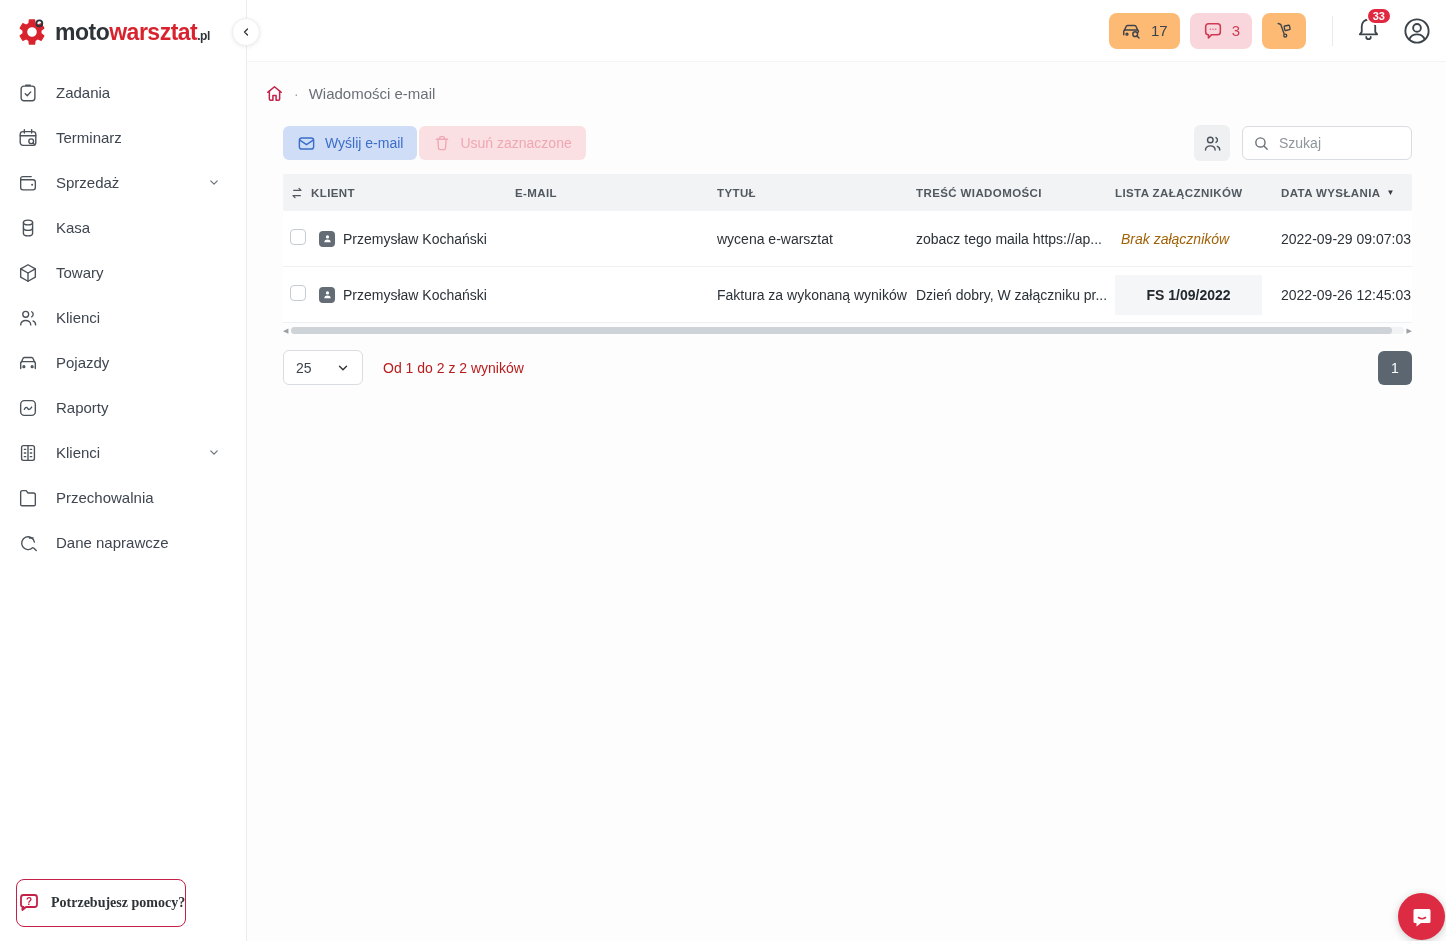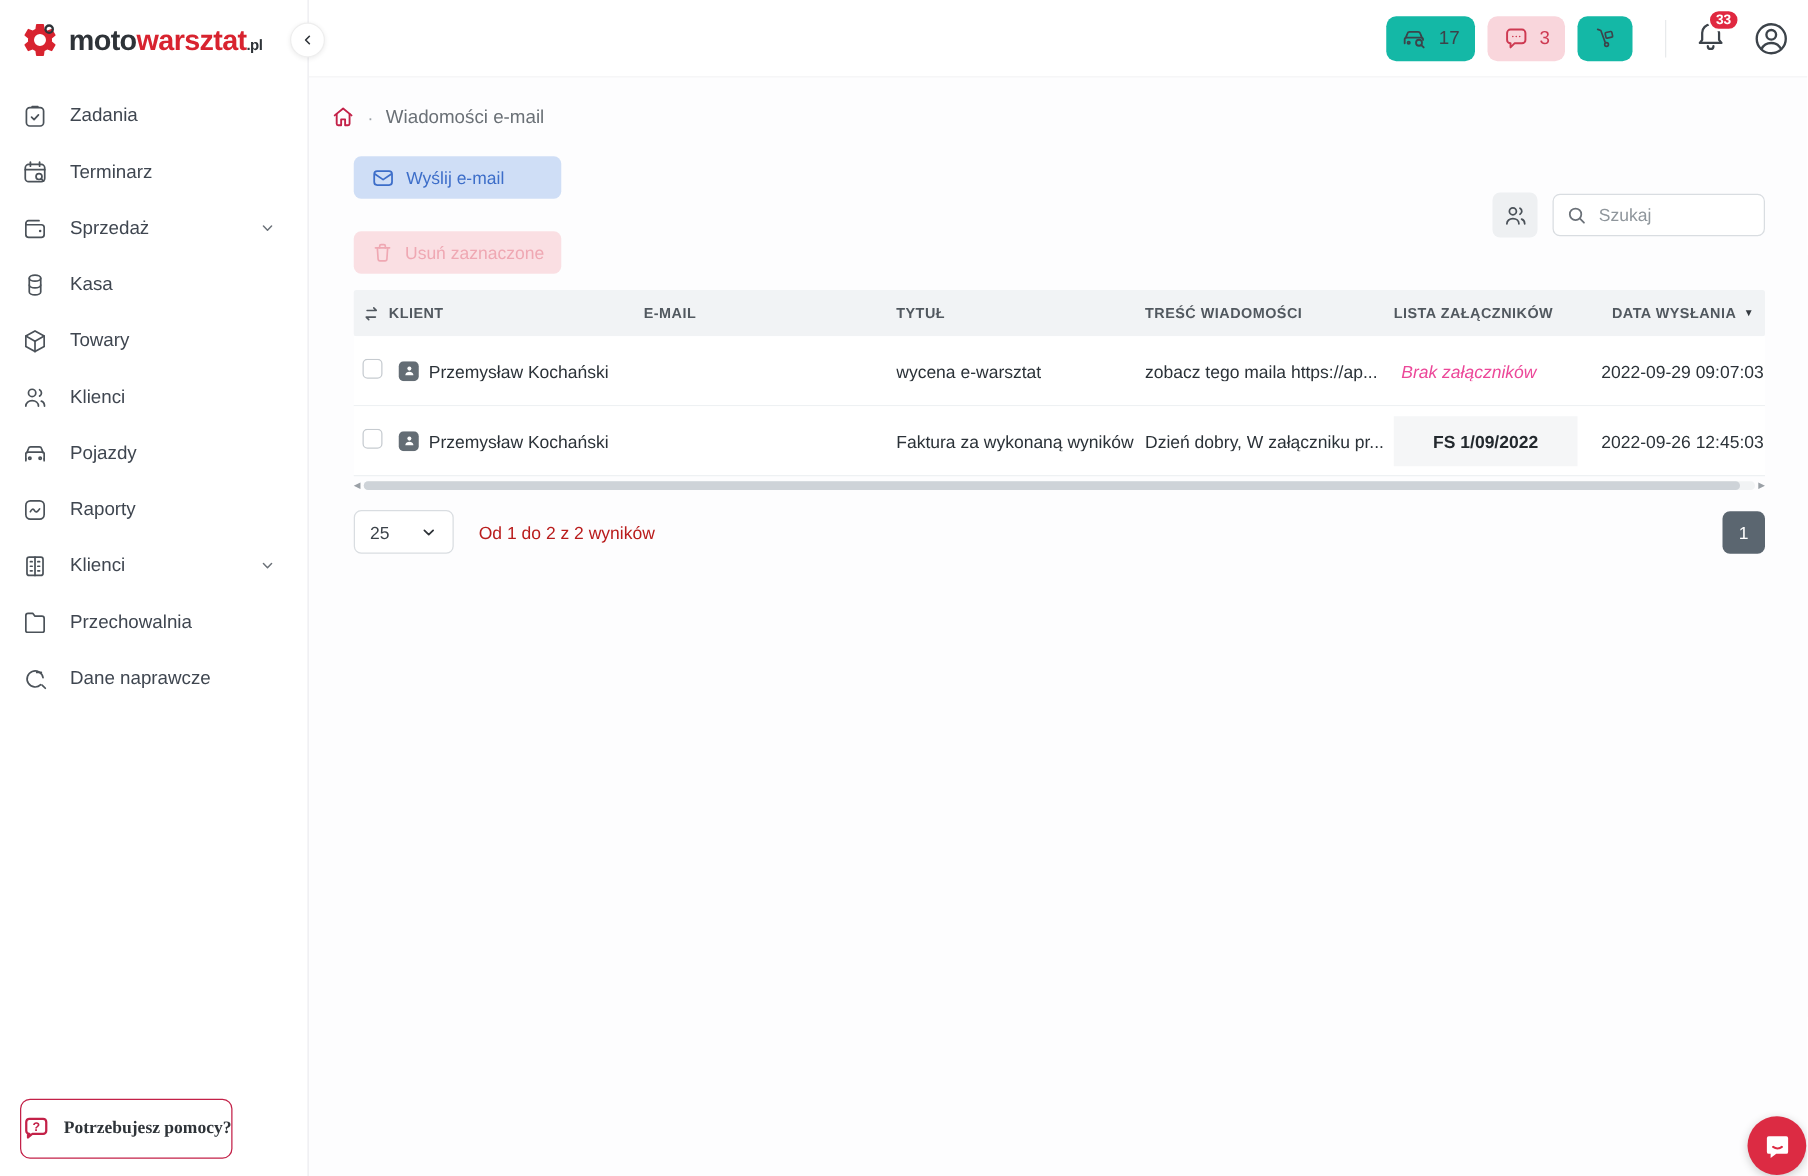--- a/index.html
+++ b/index.html
@@ -34,36 +34,36 @@
   .tecrmi-mark { position:relative; width:20px; height:18px; }
   .tecrmi-mark .big { position:absolute; left:0; bottom:0; width:15px; height:15px; background:#b9bec2; }
   .tecrmi-mark .small { position:absolute; right:0; top:0; width:6px; height:6px; background:#cfd3d6; }
   .betis { color:#9aa1a8; font-size:20px; font-weight:bold; letter-spacing:1px; }
   .betis sup { font-size:9px; }
 
   
   .main { flex:1; display:flex; flex-direction:column; background:#fdfdfe; }
   .topbar { height:62px; background:#fff; border-bottom:1px solid #f3f4f5; display:flex;
     align-items:center; justify-content:flex-end; padding-right:14px; gap:10px; }
-  .tb-btn { height:36px; border-radius:8px; background:#14b8a6; border:none; display:flex;
+  .tb-btn { height:36px; border-radius:8px; background:#fdba74; border:none; display:flex;
     align-items:center; gap:8px; padding:0 12px; font-size:15px; color:#3c434a; cursor:pointer; }
   .tb-btn.pink { background:#f9d6dc; color:#ce3a52; }
   .tb-divider { width:1px; height:30px; background:#e8eaec; margin:0 12px 0 16px; }
   .bell-wrap { position:relative; margin-right:10px; cursor:pointer; }
   .bell-badge { position:absolute; top:-8px; right:-10px; background:#e02840; color:#fff;
     font-size:11px; font-weight:bold; padding:1px 5px; border-radius:9px; border:2px solid #fff; }
   .avatar-btn { background:none; border:none; cursor:pointer; display:flex; }
 
   .breadcrumb { display:flex; align-items:center; gap:10px; margin:22px 0 0 18px; }
   .crumb-sep { color:#9aa0a6; font-size:14px; }
   .crumb-title { font-size:15px; color:#6a7076; }
 
   .content { padding:0 34px 0 36px; }
   .toolbar { margin-top:22px; display:flex; align-items:center; justify-content:space-between; }
-  .toolbar-left { display:flex; gap:26px;flex-direction:column; }
+  .toolbar-left { display:flex; gap:2px; }
   .btn { height:34px; border:none; border-radius:6px; padding:0 14px; font-size:14px;
     display:flex; align-items:center; gap:9px; cursor:pointer; font-family:inherit; }
   .btn-blue { background:#cfdef6; color:#3d6ec9; }
   .btn-pink-disabled { background:#fadfe3; color:#efa8b3; cursor:default; }
   .toolbar-right { display:flex; gap:12px; align-items:center; }
   .icon-btn { width:36px; height:36px; background:#eef0f2; border:none; border-radius:6px;
     display:flex; align-items:center; justify-content:center; cursor:pointer; }
   .search-wrap { position:relative; }
   .search-wrap svg { position:absolute; left:11px; top:9px; }
   .search-input { width:170px; height:34px; border:1px solid #d9dde1; border-radius:6px;
@@ -77,24 +77,24 @@
   .g-head { background:#f1f3f5; height:37px; border-radius:2px; }
   .g-head .hcell { font-size:11.5px; font-weight:bold; letter-spacing:.4px; color:#51585f;
     text-transform:uppercase; display:flex; align-items:center; gap:6px; }
   .g-body-row { height:56px; border-bottom:1px solid #eef1f3; background:#fff; }
   .cell { font-size:14px; color:#2b3238; white-space:nowrap; overflow:hidden; }
   .cell-klient { display:flex; align-items:center; gap:8px; padding-left:8px; }
   .person-badge { width:16px; height:16px; border-radius:4px; background:#646d75; display:flex;
     align-items:center; justify-content:center; flex:0 0 16px; }
   .chk { width:16px; height:16px; border:1px solid #c6cbd0; border-radius:4px; background:#fff;
     margin-left:7px; cursor:pointer; appearance:none; }
-  .attach-none { font-style:italic; color:#ec4899; padding-left:6px; }
+  .attach-none { font-style:italic; color:#a16207; padding-left:6px; }
   .attach-chip { background:#f5f6f7; height:40px; display:flex; align-items:center;
     justify-content:center; font-weight:bold; color:#23292e; margin-right:4px; }
-  .cell-date { padding-left:15px;justify-content:center; }
+  .cell-date { padding-left:15px; }
   .sort-arrow { font-size:8px; color:#343a40; }
   .sync-icon-wrap { display:flex; justify-content:center; }
 
   
   .hscroll { margin-top:3px; display:flex; align-items:center; gap:3px; height:9px; }
   .hs-arrow { font-size:7px; color:#9aa0a6; line-height:1; }
   .hs-track { flex:1; height:7px; background:#f1f3f4; border-radius:4px; position:relative; }
   .hs-thumb { position:absolute; left:0; top:0; height:7px; width:99%; background:#ced3d8;
     border-radius:4px; cursor:grab; }
 

